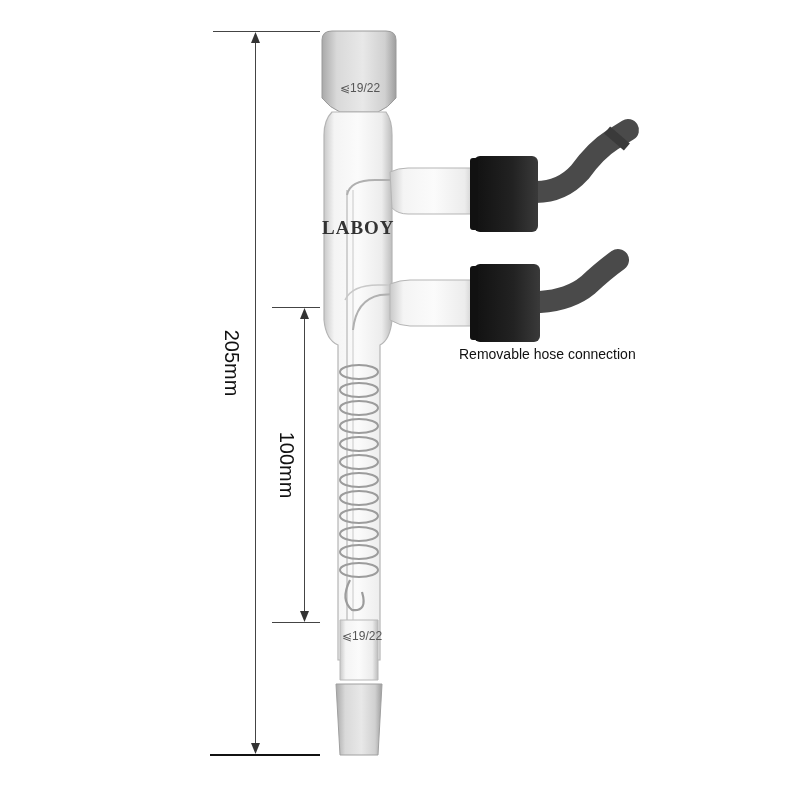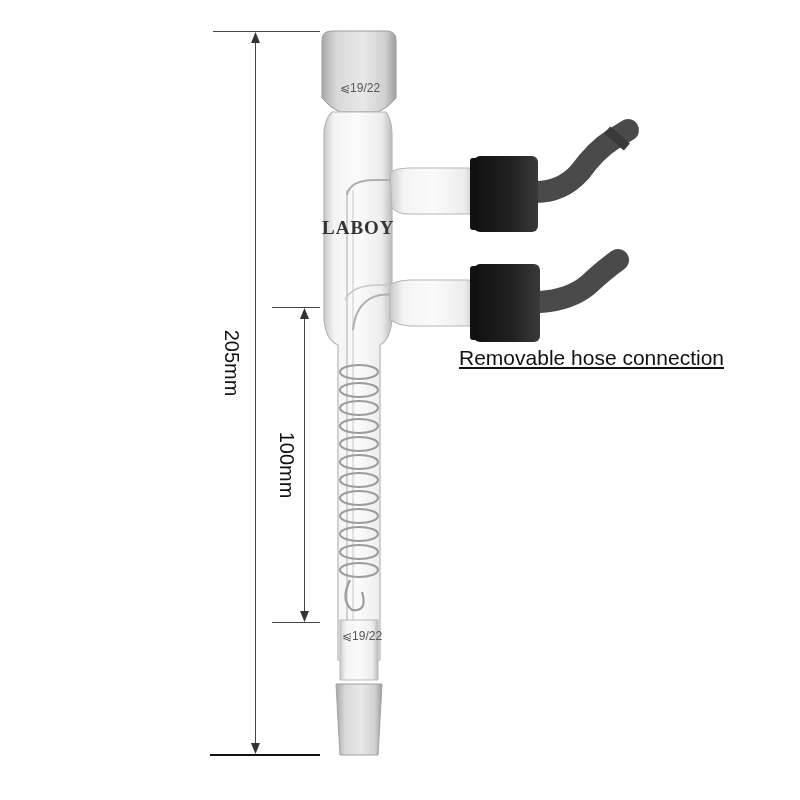--- a/index.html
+++ b/index.html
@@ -1,20 +1,20 @@
 <!DOCTYPE html>
 <html><head>
 <meta charset="utf-8">
 <style>
   html, body { margin:0; padding:0; background:#ffffff; }
   body { width:800px; height:800px; position:relative; overflow:hidden; font-family:"Liberation Sans", sans-serif; }
   .abs { position:absolute; }
   .dim-line { position:absolute; background:#444; }
   .dim-label { position:absolute; font-family:"Liberation Sans", sans-serif; color:#111; font-size:20px; transform-origin:center center; white-space:nowrap; }
-  .caption { position:absolute; font-family:"Liberation Sans", sans-serif; font-size:21px; color:#111; white-space:nowrap;text-decoration:underline; }
+  .caption { position:absolute; font-family:"Liberation Sans", sans-serif; font-size:14px; color:#111; white-space:nowrap; }
   .joint-text { font-family:"Liberation Sans", sans-serif; font-size:12px; fill:#555; }
   .brand-text { font-family:"Liberation Serif", serif; font-size:19px; font-weight:bold; fill:#333; letter-spacing:1px; }
 </style>
 </head>
 <body>
 
 <div class="dim-line" style="left:213px; top:31px; width:107px; height:1px;"></div>
 <div class="dim-line" style="left:210px; top:754px; width:110px; height:2px; background:#111;"></div>
 <div class="dim-line" style="left:255px; top:36px; width:1px; height:714px;"></div>
 <svg class="abs" style="left:250px; top:32px;" width="11" height="12">

